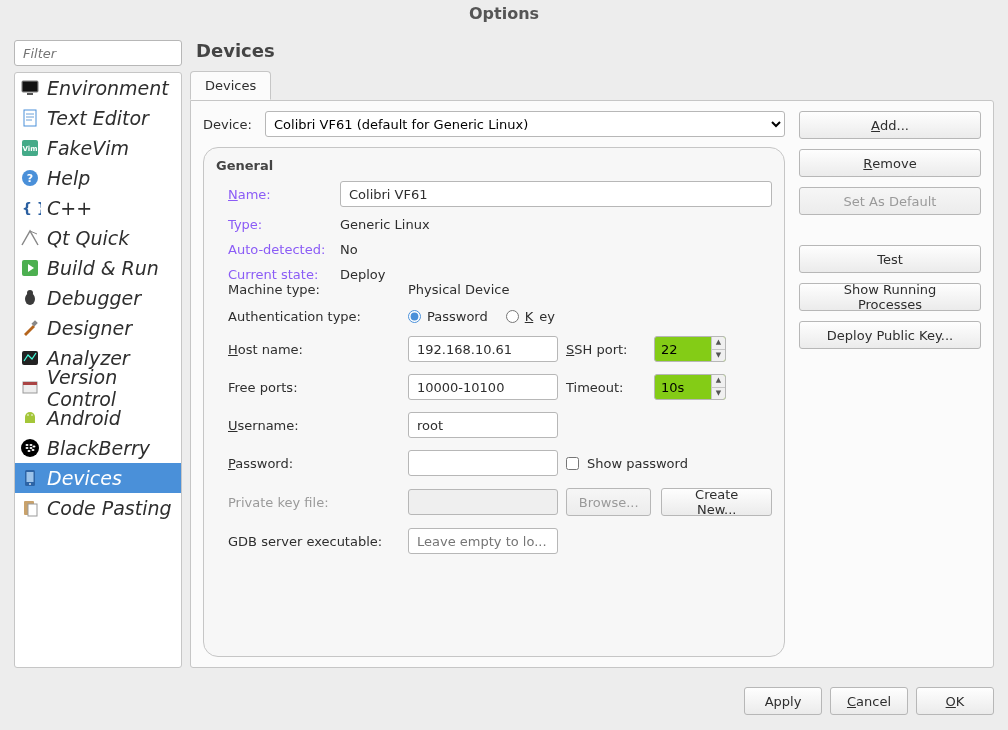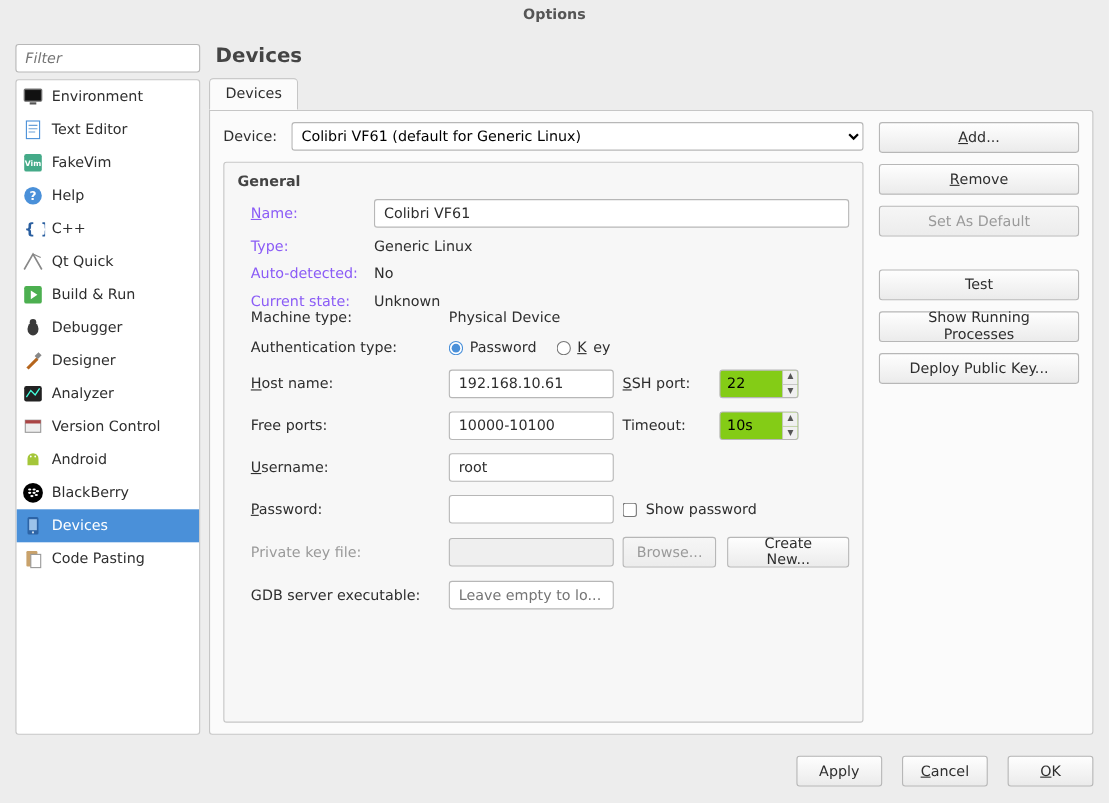--- a/index.html
+++ b/index.html
@@ -4,36 +4,36 @@
 <style>
   * { box-sizing: border-box; }
   html, body { margin:0; padding:0; height:100%; }
   body {
     font-family: "DejaVu Sans", "Liberation Sans", Cantarell, sans-serif;
     font-size: 13px;
     background: #ededed;
     color: #2e2e2e;
   }
   .window { width:1008px; height:730px; background:#ededed; position:relative; }
-  .titlebar { height:28px; text-align:center; font-size:13px; font-weight:bold; color:#555; line-height:28px; }
+  .titlebar { height:28px; text-align:center; font-size:16px; font-weight:bold; color:#555; line-height:28px; }
   .body { display:flex; padding:12px 14px 0 14px; gap:8px; height:640px; }
   .sidebar { width:168px; flex:none; display:flex; flex-direction:column; }
   .filter {
     width:100%; height:26px; border:1px solid #b7b7b7; border-radius:3px;
     padding:2px 8px; font-family:inherit; font-size:13px; background:#fff; color:#888;
     font-style:italic;
   }
   .catlist {
     margin-top:6px; flex:1; background:#fff; border:1px solid #c6c6c6; border-radius:3px;
     overflow:hidden;
   }
   .cat-item { display:flex; align-items:center; height:30px; padding:0 6px 0 4px; gap:6px; cursor:default; }
   .cat-item.selected { background:#4a90d9; color:#fff; }
   .cat-icon { width:22px; height:22px; flex:none; display:inline-flex; align-items:center; justify-content:flex-start; }
-  .cat-label { font-size:13px; }
+  .cat-label { font-size:19px;font-style:italic; }
   .main { flex:1; display:flex; flex-direction:column; }
   .page-title { font-size:18px; font-weight:bold; color:#444; padding:0 0 10px 6px; }
   .tab-area { position:relative; flex:1; }
   .tab-header { position:absolute; top:0; left:0; z-index:2; }
   .tab {
     display:inline-block; padding:6px 14px; background:#fbfbfb;
     border:1px solid #c6c6c6; border-bottom:1px solid #fbfbfb;
     border-radius:4px 4px 0 0; font-size:13px;
   }
   .tab-body {
@@ -82,21 +82,21 @@
     border:1px solid #b7b7b7; border-radius:3px;
     background: linear-gradient(#fefefe,#ebebeb);
     font:inherit; color:#2e2e2e; cursor:default;
   }
   .btn:disabled, .btn.disabled { color:#9a9a9a; background:linear-gradient(#f6f6f6,#ececec); }
   .side-btns { width:182px; flex:none; display:flex; flex-direction:column; gap:10px; }
   .side-btns .btn { width:100%; }
   .side-gap { height:10px; }
   .footer {
     position:absolute; left:0; right:14px; bottom:12px; height:34px;
-    display:flex; justify-content:flex-end; gap:18px; align-items:center;
+    display:flex; justify-content:flex-end; gap:8px; align-items:center;
   }
   .disabled-text { color:#9a9a9a; }
   .show-pw { display:flex; align-items:center; gap:8px; }
   .pkf-row { display:flex; align-items:center; gap:10px; }
   .pkf-row .btn { height:28px; }
 </style>
 </head>
 <body>
 
 <div class="window">
@@ -270,34 +270,34 @@
         <div class="tab-body">
 
           <div class="device-form">
             <div class="device-row">
               <span class="lbl"><span>Device:</span></span>
               <select class="device-select">
                 <option>Colibri VF61 (default for Generic Linux)</option>
               </select>
             </div>
 
-            <div class="group-box" style="flex:1; overflow:auto;">
+            <div class="group-box" style="flex:1; overflow:auto;border-radius:15px;">
               <div class="group-title">General</div>
               <div class="kv-grid" style="margin-left:12px;">
                 <div class="k"><span class="ul">N</span>ame:</div>
                 <div class="v"><input type="text" class="text" style="width: 100%;" value="Colibri VF61"></div>
 
                 <div class="k">Type:</div>
                 <div class="v">Generic Linux</div>
 
                 <div class="k">Auto-detected:</div>
                 <div class="v">No</div>
 
                 <div class="k">Current state:</div>
-                <div class="v">Unknown</div>
+                <div class="v">Deploy</div>
               </div>
 
               <div class="ts-grid" style="margin-left:12px;">
                 <div>Machine type:</div>
                 <div class="full">Physical Device</div>
 
                 <div>Authentication type:</div>
                 <div class="full radio-row">
                   <label>
                       <input type="radio" name="auth" checked="" style=""> 

